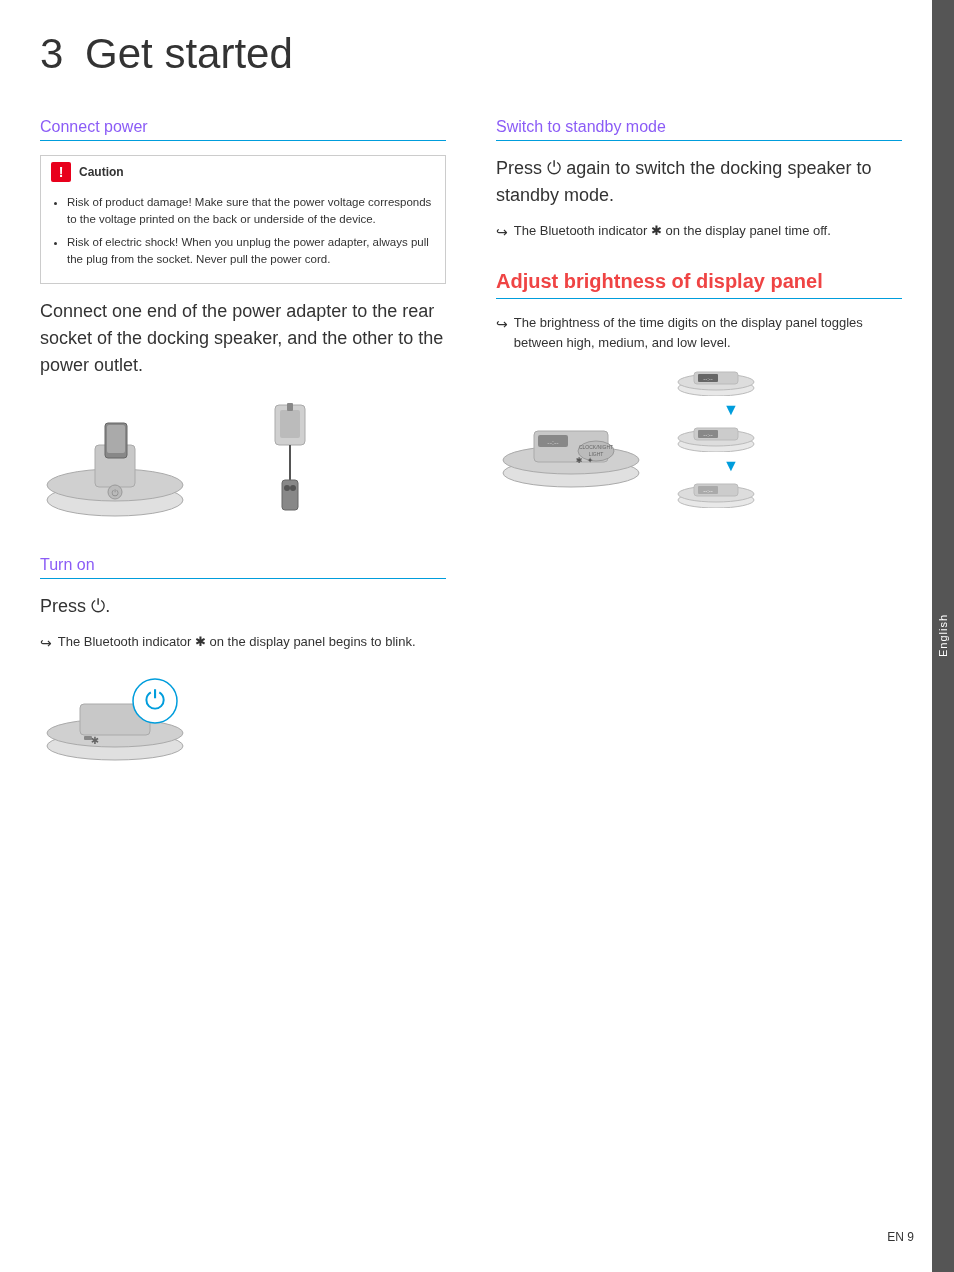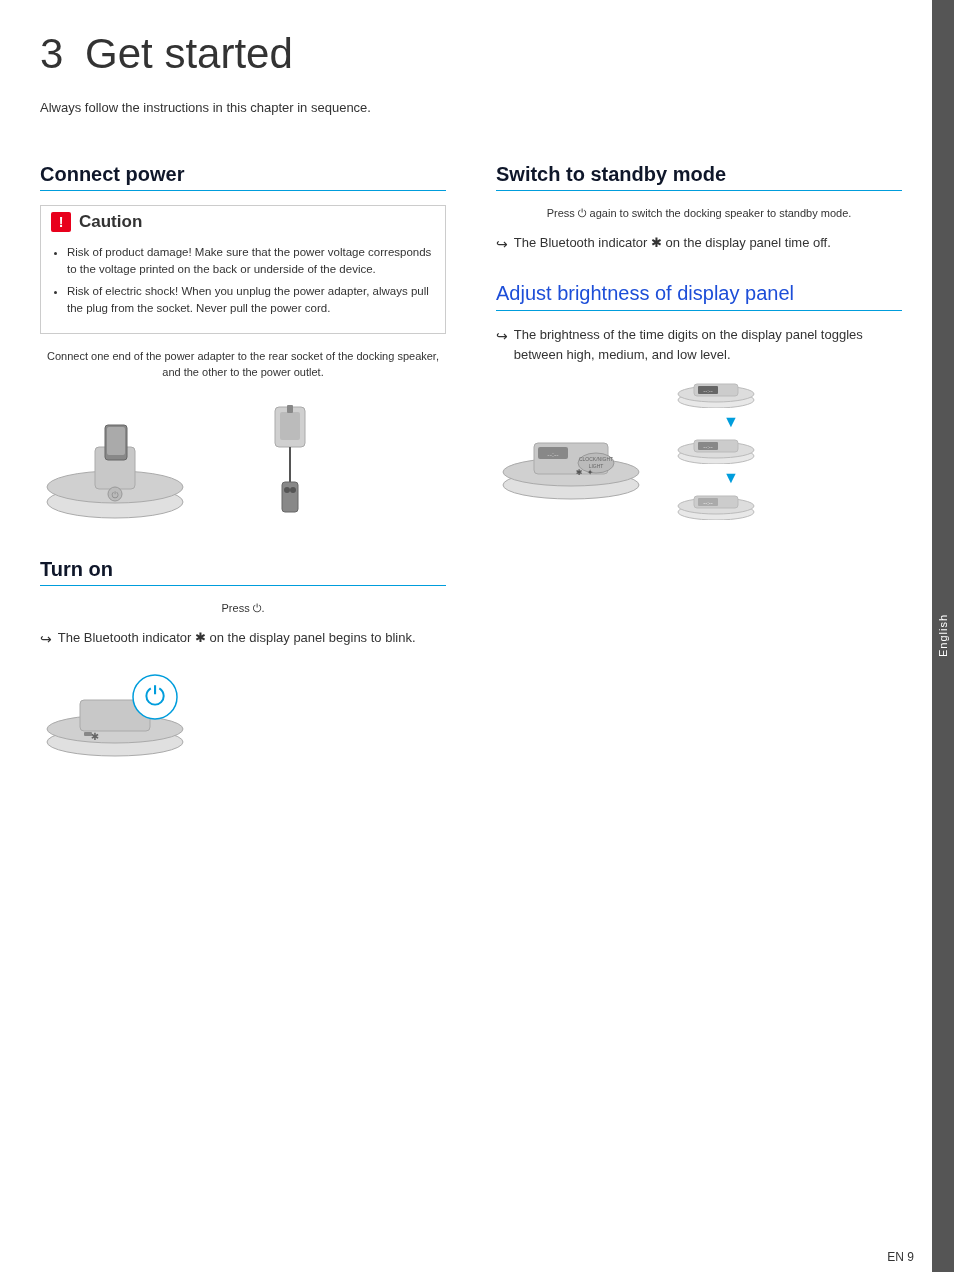--- a/index.html
+++ b/index.html
@@ -69,23 +69,23 @@
       flex: 1;
     }
     .left-col {
       flex: 1;
     }
     .right-col {
       flex: 1;
       margin-left: 20px;
     }
     .section-title {
-      font-size: 20px;
-      color: #0f172a;
-      font-weight: 700;
+      font-size: 16px;
+      color: #8b5cf6;
+      font-weight: 400;
       border-bottom: 1px solid #009ddc;
       padding-bottom: 4px;
       margin-bottom: 14px;
     }
     .caution-box {
       border: 1px solid #ccc;
       margin-bottom: 14px;
       padding: 0;
     }
     .caution-header {
@@ -102,43 +102,42 @@
       color: white;
       font-weight: bold;
       font-size: 14px;
       display: flex;
       align-items: center;
       justify-content: center;
       border-radius: 2px;
       flex-shrink: 0;
     }
     .caution-label {
-      font-size: 17px;
+      font-size: 12px;
       font-weight: bold;
       color: #333;
     }
     .caution-body {
       padding: 6px 10px 10px 10px;
       font-size: 11.5px;
       line-height: 1.5;
       color: #333;
     }
     .caution-body ul {
       list-style: disc;
       padding-left: 16px;
     }
     .caution-body li {
       margin-bottom: 5px;
     }
     .body-text {
-      font-size: 11px;
+      font-size: 18px;
       line-height: 1.5;
       margin-bottom: 12px;
       color: #333;
-      text-align: center;
     }
     .diagram-area {
       display: flex;
       align-items: center;
       gap: 20px;
       margin: 16px 0;
       justify-content: flex-start;
     }
     
     .arrow-bullet {
@@ -160,40 +159,40 @@
     }
     
     .turn-on-diagram {
       display: flex;
       align-items: center;
       gap: 10px;
       margin: 12px 0;
     }
     .page-number {
       position: absolute;
-      bottom: 8px;
+      bottom: 28px;
       right: 40px;
       font-size: 12px;
       color: #333;
     }
     .page-num-label {
       font-size: 12px;
       color: #333;
     }
     
     .standby-section {
       margin-bottom: 25px;
     }
     .brightness-section {
       margin-top: 10px;
     }
     .brightness-title {
       font-size: 20px;
-      color: #1d4ed8;
-      font-weight: 400;
+      color: #ef4444;
+      font-weight: 700;
       border-bottom: 1px solid #009ddc;
       padding-bottom: 4px;
       margin-bottom: 14px;
       line-height: 1.3;
     }
     .bold-inline {
       font-weight: bold;
     }
     .brightness-diagram {
       display: flex;
@@ -215,21 +214,20 @@
     <span class="side-tab-text">English</span>
   </div>
 
   <div class="main-content">
 
     <div class="page-header">
       <div class="chapter-title">
         <span class="chapter-number">3</span>
         <span>Get started</span>
       </div>
-      <p class="intro-text">Always follow the instructions in this chapter in sequence.</p>
     </div>
 
     <div class="two-col">
 
       <div class="left-col">
 
         <div>
           <h2 class="section-title">Connect power</h2>
 
           <div class="caution-box">

